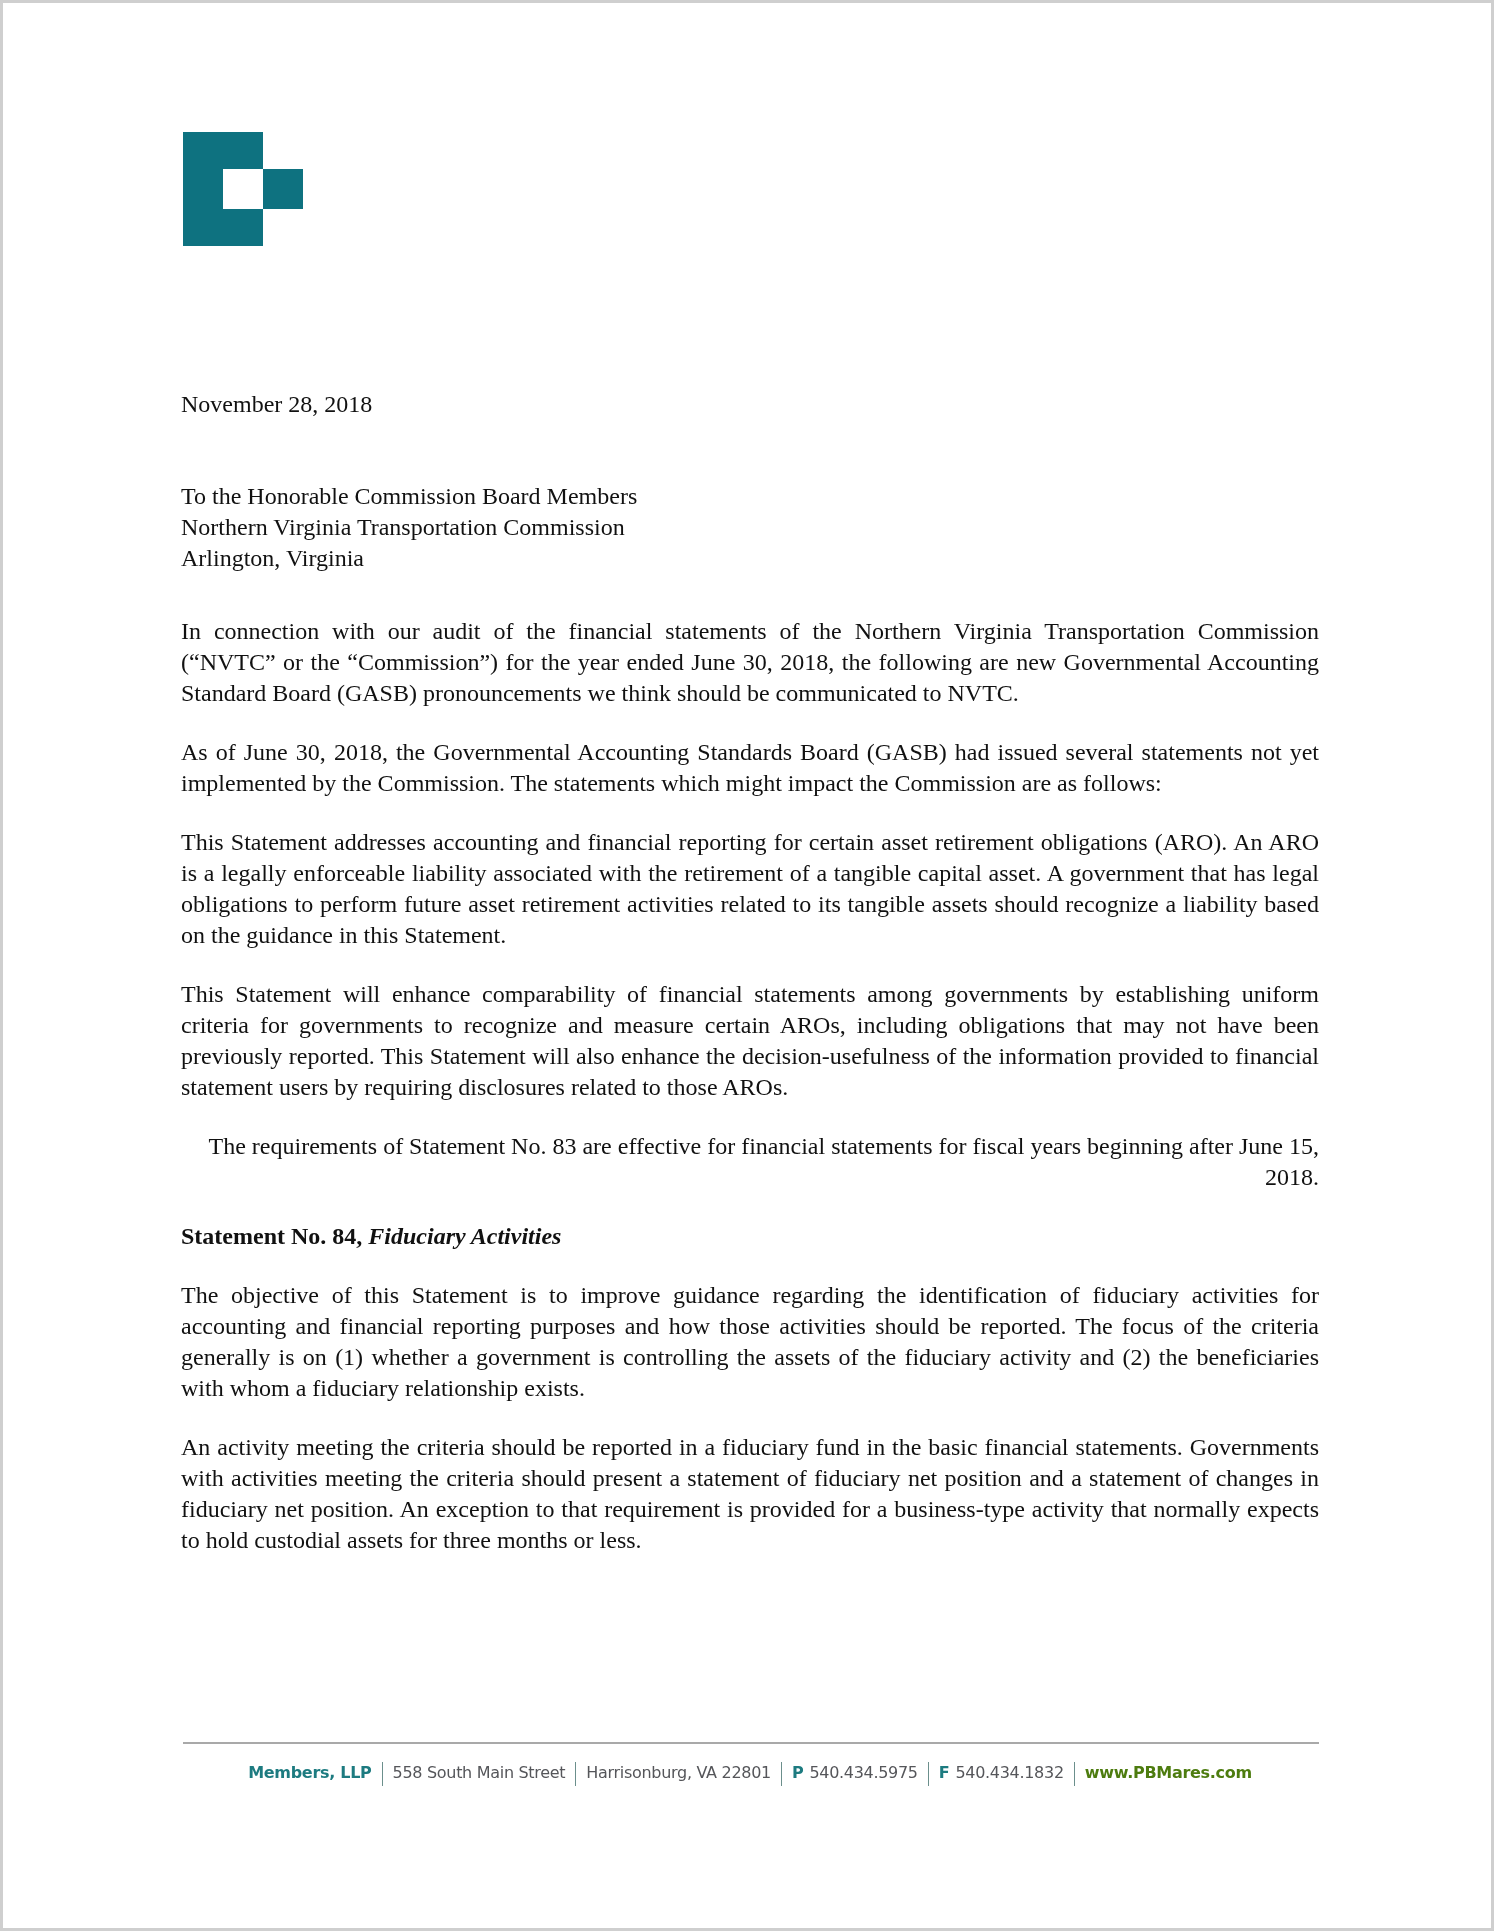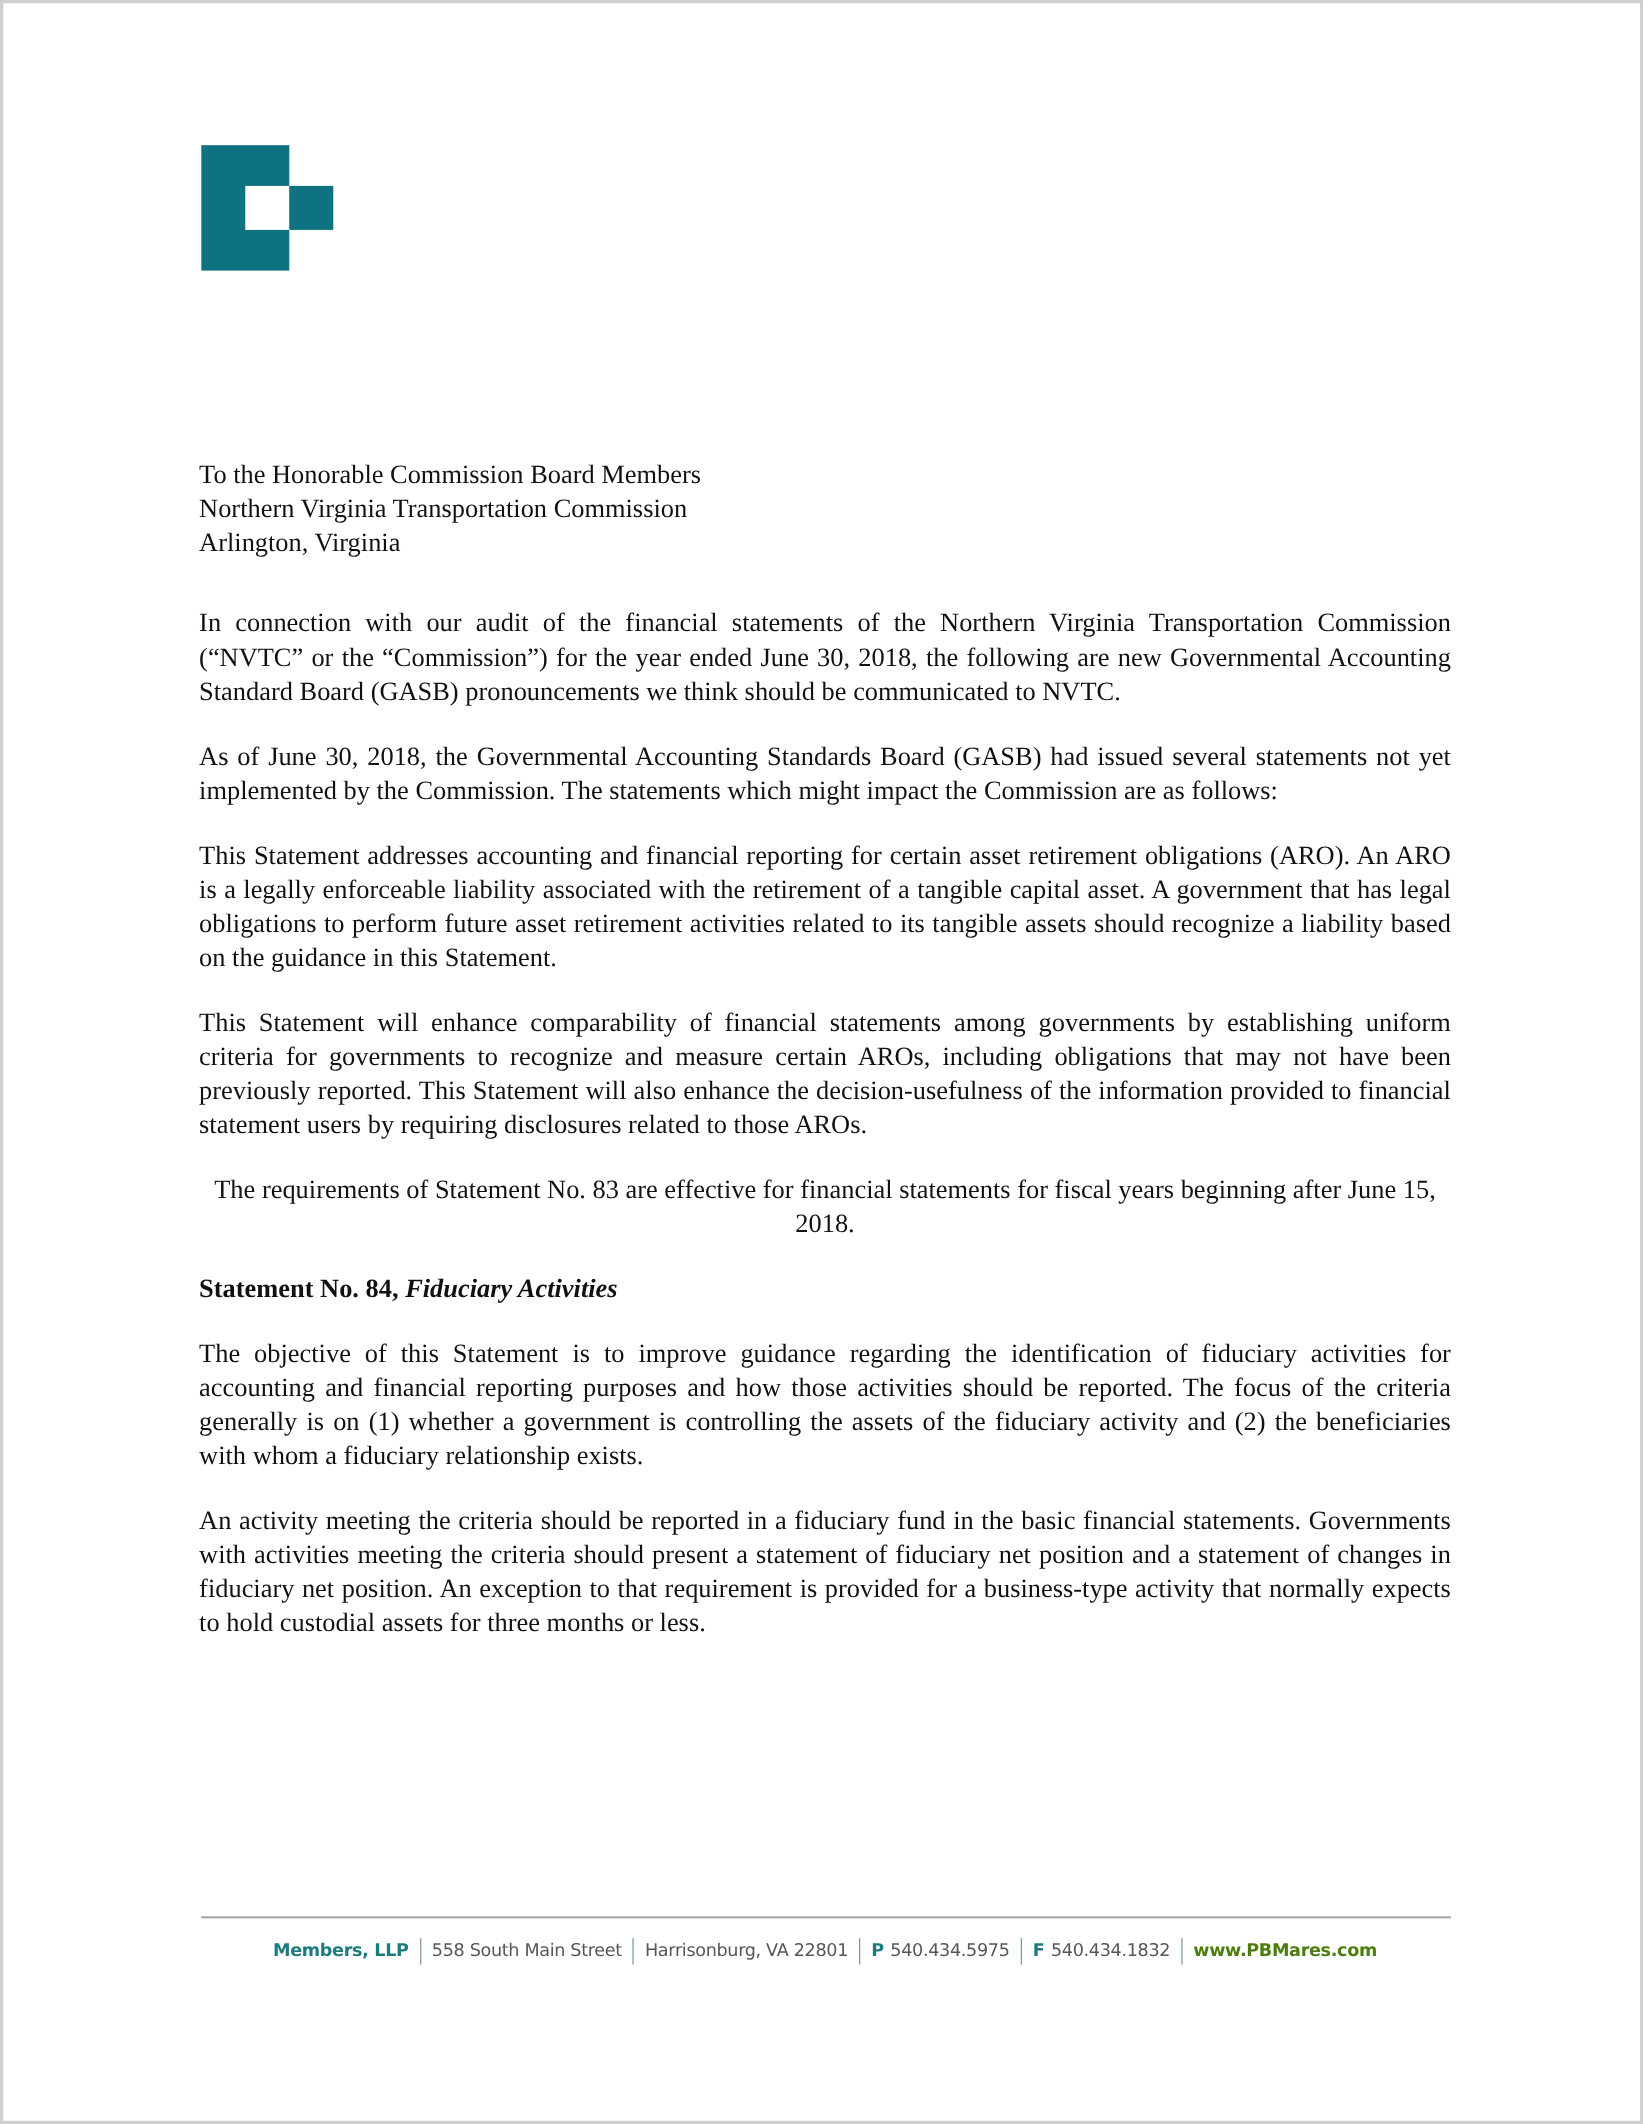--- a/index.html
+++ b/index.html
@@ -52,36 +52,37 @@
 
   <div class="logo">
     <div class="logo-mark">
       <div class="big"></div>
       <div class="hole"></div>
       <div class="tab"></div>
     </div>
   </div>
 
   <div class="body">
+    <p class="date">November 28, 2018</p>
 
     <p class="addr">
       </p>
       <div>To the Honorable Commission Board Members</div>
       <div>Northern Virginia Transportation Commission</div>
       <div style="margin-bottom:42px">Arlington, Virginia</div>
     <p></p>
 
     <p class="para">In connection with our audit of the financial statements of the Northern Virginia Transportation Commission (“NVTC” or the “Commission”) for the year ended June 30, 2018, the following are new Governmental Accounting Standard Board (GASB) pronouncements we think should be communicated to NVTC.</p>
 
 
     <p class="para">As of June 30, 2018, the Governmental Accounting Standards Board (GASB) had issued several statements not yet implemented by the Commission.  The statements which might impact the Commission are as follows:</p>
 
     <p class="para">This Statement addresses accounting and financial reporting for certain asset retirement obligations (ARO). An ARO is a legally enforceable liability associated with the retirement of a tangible capital asset.  A government that has legal obligations to perform future asset retirement activities related to its tangible assets should recognize a liability based on the guidance in this Statement.</p>
     <p class="para">This Statement will enhance comparability of financial statements among governments by establishing uniform criteria for governments to recognize and measure certain AROs, including obligations that may not have been previously reported.  This Statement will also enhance the decision-usefulness of the information provided to financial statement users by requiring disclosures related to those AROs.</p>
-    <p class="para" style="text-align:center">The requirements of Statement No. 83 are effective for financial statements for fiscal years beginning after June 15, 2018.</p>
+    <p class="para" style="text-align:right">The requirements of Statement No. 83 are effective for financial statements for fiscal years beginning after June 15, 2018.</p>
 
     <p class="h-stmt"><span>Statement No. 84, </span><i>Fiduciary Activities</i></p>
     <p class="para">The objective of this Statement is to improve guidance regarding the identification of fiduciary activities for accounting and financial reporting purposes and how those activities should be reported.  The focus of the criteria generally is on (1) whether a government is controlling the assets of the fiduciary activity and (2) the beneficiaries with whom a fiduciary relationship exists.</p>
     <p class="para">An activity meeting the criteria should be reported in a fiduciary fund in the basic financial statements.  Governments with activities meeting the criteria should present a statement of fiduciary net position and a statement of changes in fiduciary net position.  An exception to that requirement is provided for a business-type activity that normally expects to hold custodial assets for three months or less.</p>
   </div>
 
   <div class="rule"></div>
 
   <div class="footer">
     <span class="firm">Members, LLP</span><span class="sep"></span><span>558 South Main Street</span><span class="sep"></span><span>Harrisonburg, VA 22801</span><span class="sep"></span><span class="lbl">P</span><span>540.434.5975</span><span class="sep"></span><span class="lbl">F</span><span>540.434.1832</span><span class="sep"></span><span class="web">www.PBMares.com</span>

